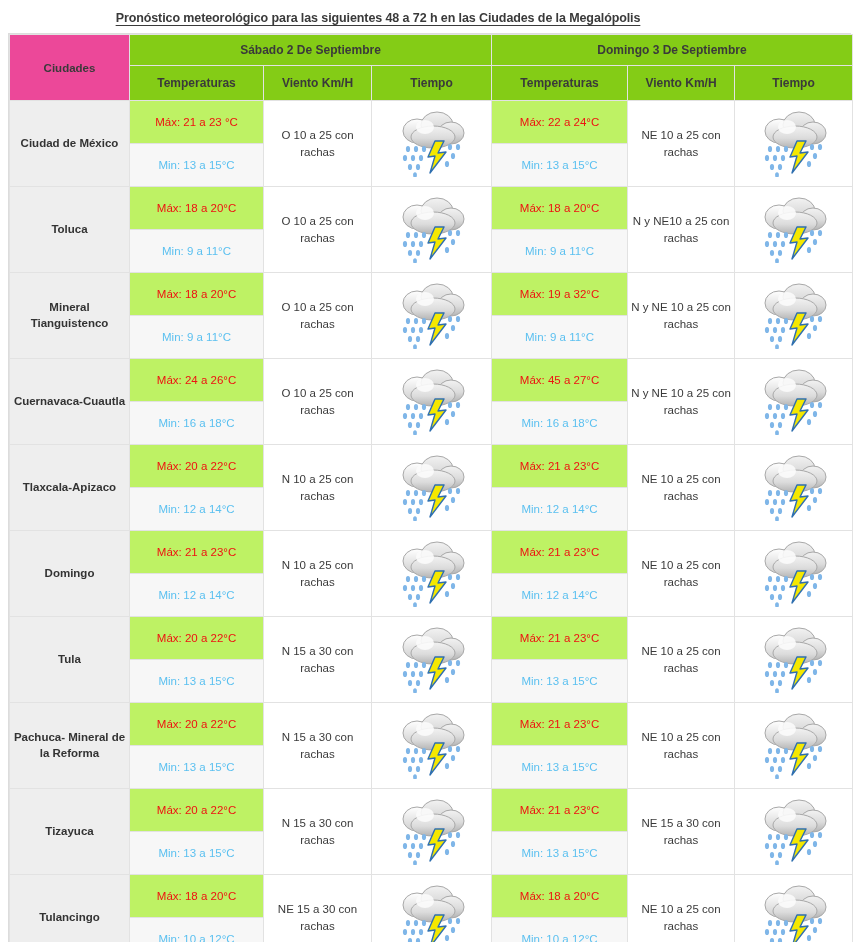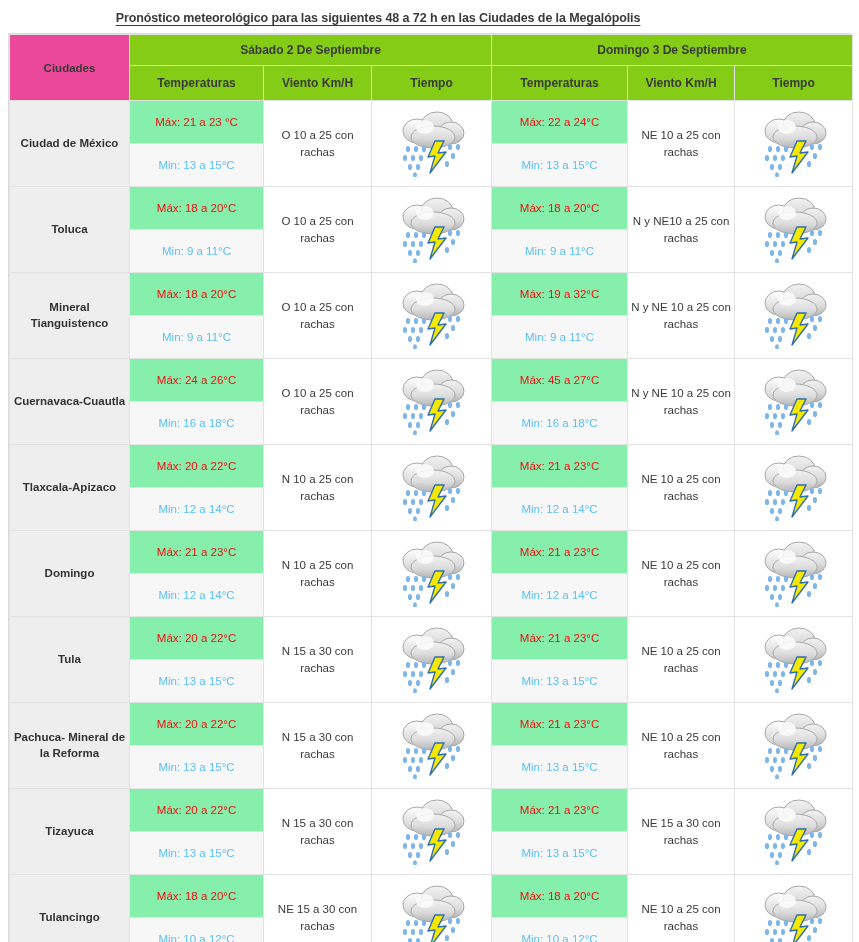--- a/index.html
+++ b/index.html
@@ -93,21 +93,21 @@
   td.city {
     background: #eeeeee;
     font-weight: bold;
     font-size: 11.5px;
     color: #333333;
     line-height: 1.35;
     padding: 0 6px;
     margin-top: 18px;
   }
   td.maxt {
-    background: #86efac;
+    background: #bef264;
     color: #ee1111;
     font-size: 11.5px;
     height: 42px;
   }
   td.mint {
     background: #f7f7f7;
     color: #5bc0f0;
     font-size: 11.5px;
     height: 42px;
   }

